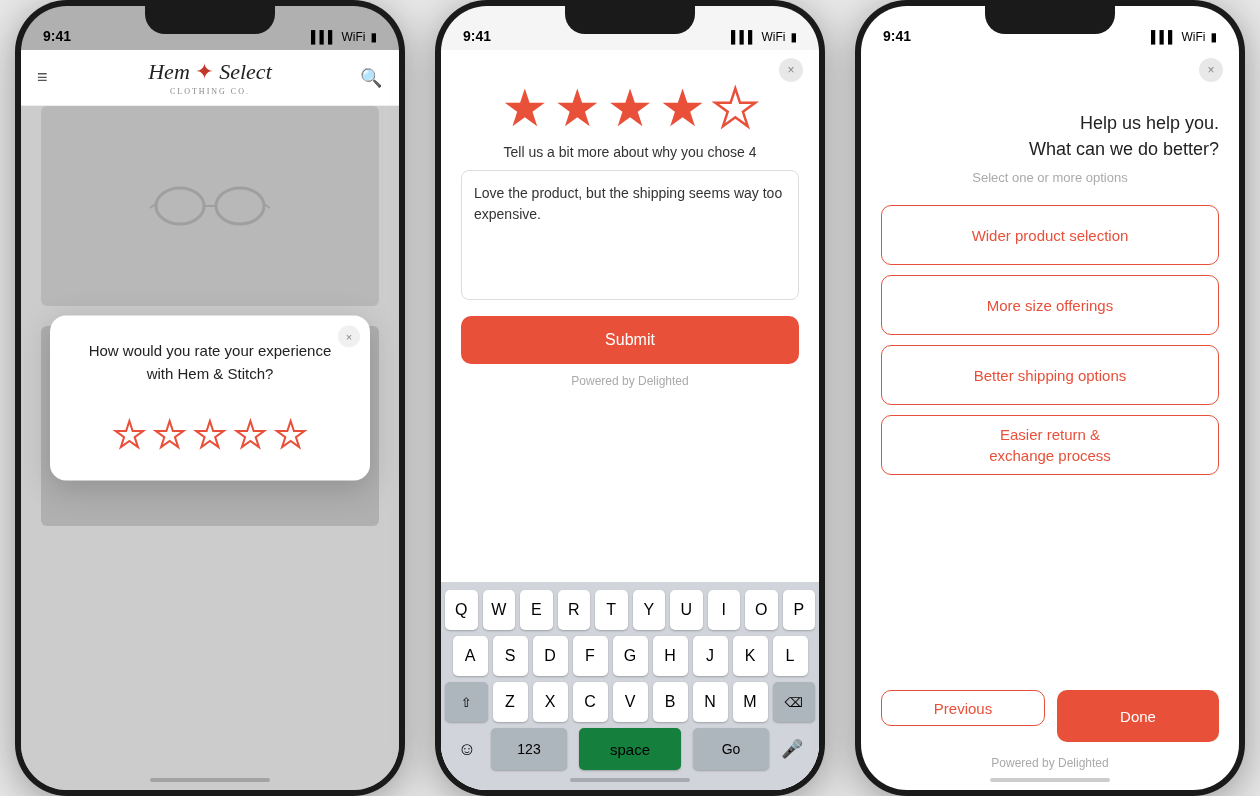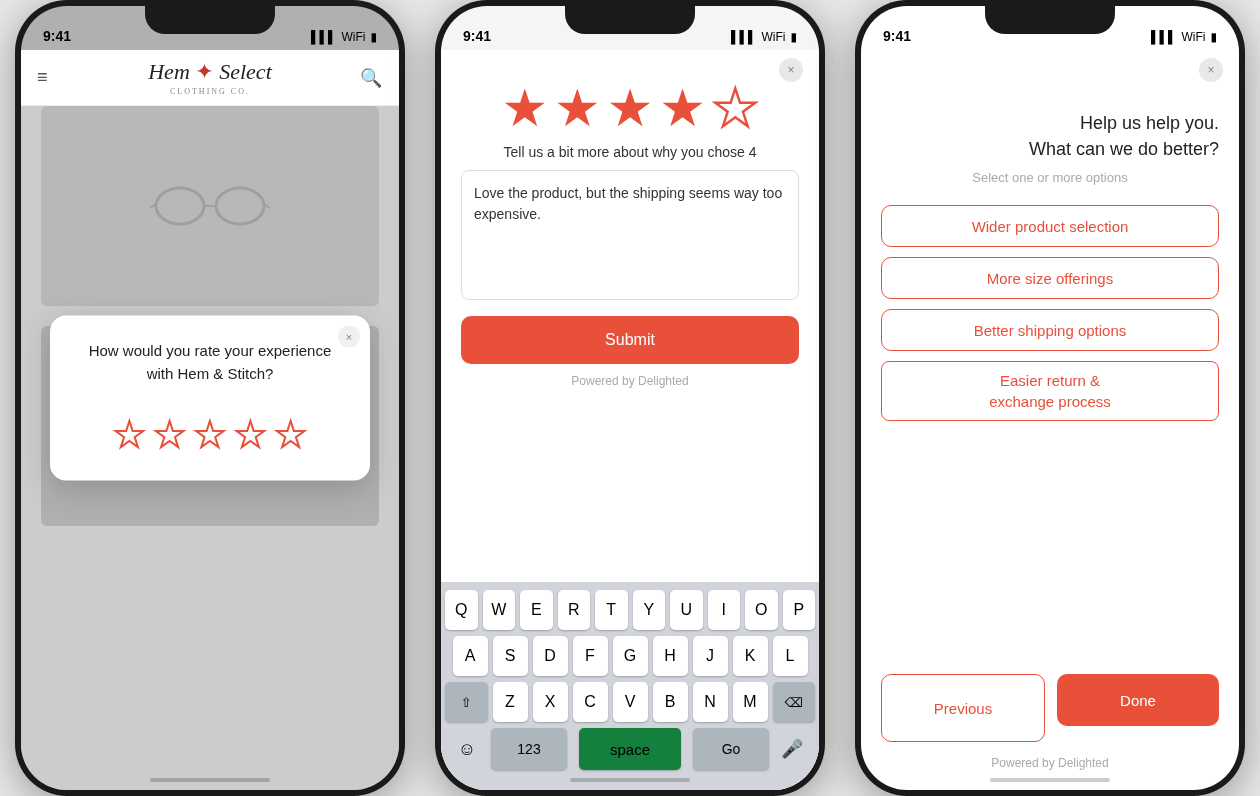--- a/index.html
+++ b/index.html
@@ -384,53 +384,52 @@
       margin-bottom: 8px;
     }
     .phone3-subtitle {
       text-align: center;
       font-size: 13px;
       color: #aaa;
       margin-bottom: 20px;
     }
     .option-btn {
       width: 100%;
-      height: 42px;
+      height: 60px;
       border: 1.5px solid #e8503a;
       border-radius: 10px;
       background: #fff;
       color: #e8503a;
       font-size: 15px;
       cursor: pointer;
       margin-bottom: 10px;
       display: flex;
       align-items: center;
       justify-content: center;
     }
     .option-btn.multi-line {
       height: 60px;
       line-height: 1.4;
       text-align: center;
       flex-direction: column;
-      border-radius: 8px;
     }
     .phone3-footer {
       position: absolute;
       bottom: 20px;
       left: 20px;
       right: 20px;
     }
     .phone3-btn-row {
       display: flex;
       gap: 12px;
       margin-bottom: 14px;
     }
     .btn-prev {
       flex: 1;
-      height: 68px;
+      height: 36px;
       border: 1.5px solid #e8503a;
       border-radius: 10px;
       background: #fff;
       color: #e8503a;
       font-size: 15px;
       cursor: pointer;
     }
     .btn-done {
       flex: 1;
       height: 52px;

